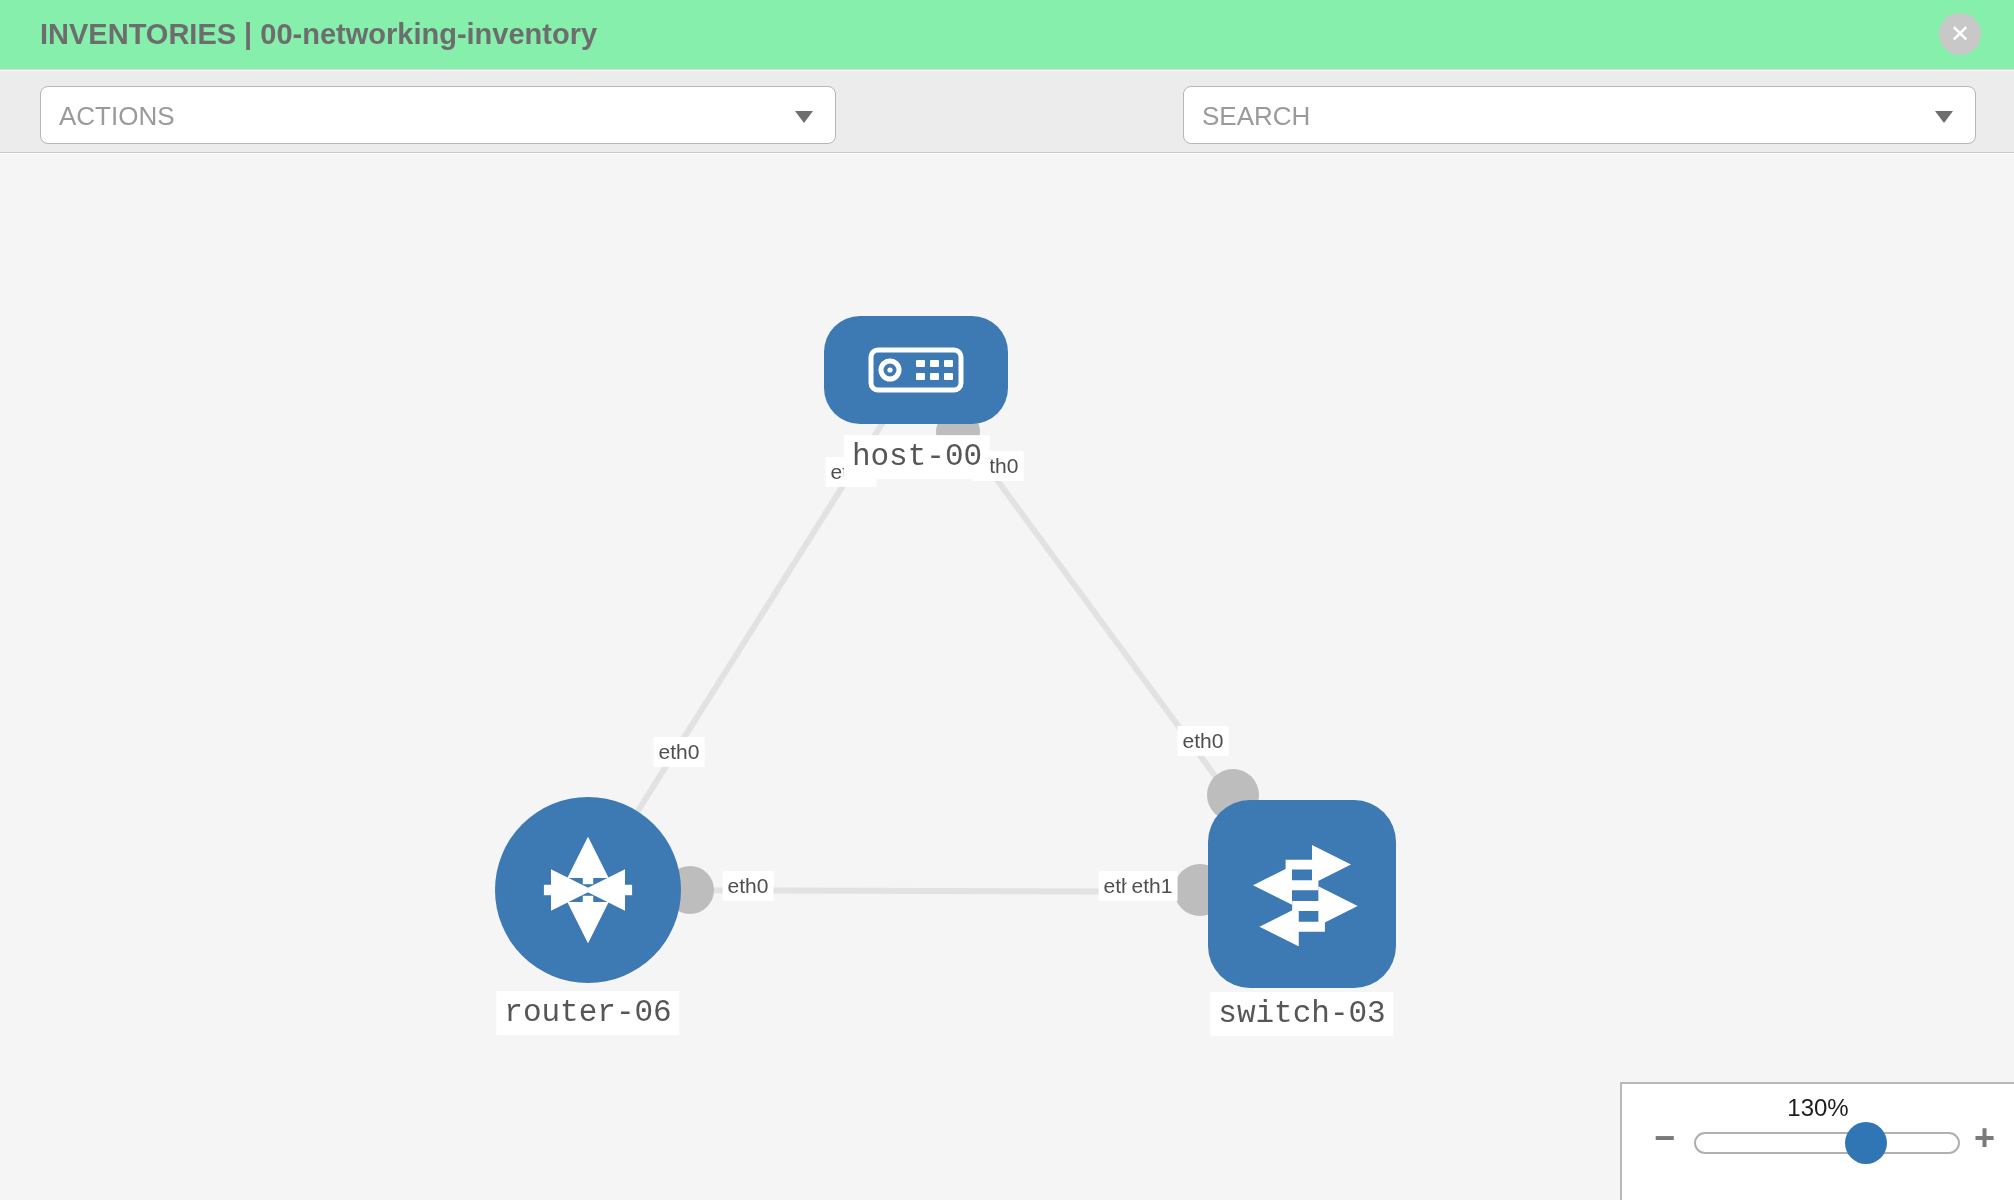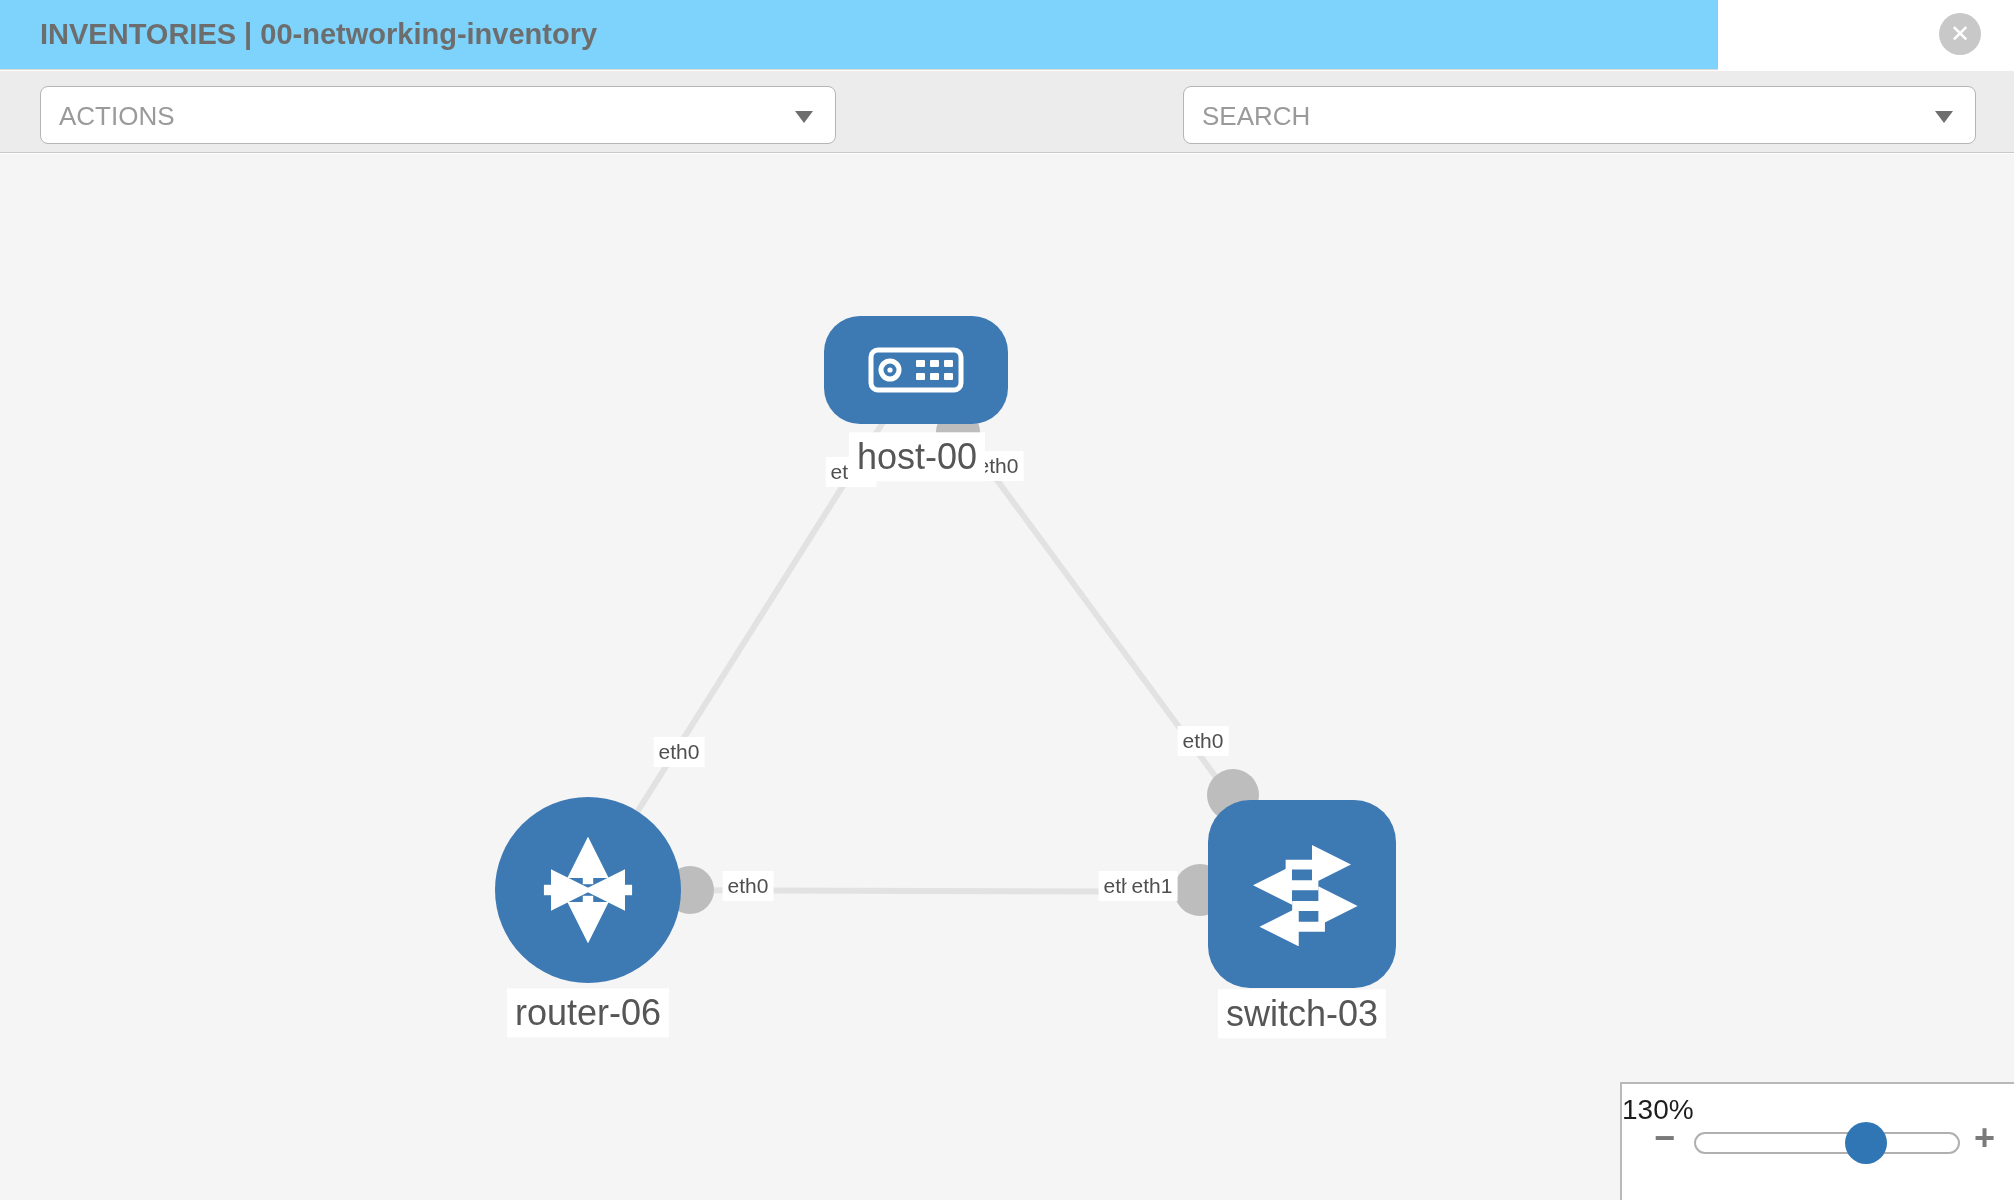--- a/index.html
+++ b/index.html
@@ -2,21 +2,21 @@
 <html style="--blue: #3d79b3; --line: #e2e2e2; --dot: #bdbdbd; --canvas: #f5f5f5; --toolbar: #ececec;"><head>
 <meta charset="utf-8">
 <style>
   :root{
     --blue:#3d79b3; --line:#e2e2e2; --dot:#bdbdbd; --canvas:#f5f5f5;
     --toolbar:#ececec; --muted:#9a9a9a; --dark:#6d6d6d; --labeltext:#4f4f4f;
   }
   *{box-sizing:border-box;margin:0;padding:0}
   html,body{width:2014px;height:1200px;overflow:hidden;background:#fff;
     font-family:"Liberation Sans","DejaVu Sans",sans-serif;}
-  .header{position:absolute;left:0;top:0;width:1718px;height:70px;background:#7dd3fc;
+  .header{position:absolute;left:0;top:0;width:2014px;height:70px;background:#86efac;
     border-bottom:1px solid #d8d8d8;}
   .header-title{position:absolute;left:40px;top:18px;font-size:29px;font-weight:bold;color:var(--dark);}
   .close-btn{position:absolute;left:1939px;top:13px;width:42px;height:42px;border-radius:50%;
     background:#c8c8c8;color:#fff;display:flex;align-items:center;justify-content:center;
     font-size:24px;font-weight:bold;cursor:pointer;}
   .toolbar{position:absolute;left:0;top:71px;width:2014px;height:82px;background:var(--toolbar);
     border-bottom:1px solid #c9c9c9;}
   .select-box{position:absolute;top:15px;height:58px;background:#fff;border:1px solid #b5b5b5;
     border-radius:8px;}
   .select-box input{position:absolute;left:0;top:0;width:100%;height:100%;border:none;outline:none;
@@ -30,24 +30,24 @@
   .tool-icon{position:absolute;top:94px;width:42px;height:42px;cursor:pointer;}
   #wrench{left:1046px;} #key{left:1112px;}
   .canvas{position:absolute;left:0;top:154px;width:2014px;height:1046px;background:var(--canvas);}
   .net-svg{position:absolute;left:0;top:0;}
   .node{position:absolute;background:var(--blue);display:flex;align-items:center;justify-content:center;cursor:pointer;}
   #node-host{left:824px;top:162px;width:184px;height:108px;border-radius:36px;}
   #node-router{left:495px;top:643px;width:186px;height:186px;border-radius:50%;}
   #node-switch{left:1208px;top:646px;width:188px;height:188px;border-radius:42px;}
   .tag{position:absolute;transform:translate(-50%,-50%);background:#fff;color:var(--labeltext);
     font-size:21px;line-height:1.15;padding:3px 5px;white-space:nowrap;}
-  .node-name{font-size:36px;color:#565656;padding:4px 8px;}
+  .node-name{font-size:31px;color:#565656;padding:4px 8px;font-family:Liberation Mono, monospace;}
   .zoom-panel{position:absolute;left:1620px;top:928px;width:394px;height:118px;background:#fff;
     border-left:2px solid #b9b9b9;border-top:2px solid #b9b9b9;}
-  .zoom-value{position:absolute;left:0;top:10px;width:100%;text-align:left;font-size:28px;color:#1d1d1d;}
+  .zoom-value{position:absolute;left:0;top:10px;width:100%;text-align:center;font-size:24px;color:#1d1d1d;}
   .zoom-minus,.zoom-plus{position:absolute;top:36px;font-size:36px;font-weight:bold;color:#7a7a7a;cursor:pointer;line-height:1;}
   .zoom-minus{left:32px;} .zoom-plus{left:352px;}
   .zoom-track{position:absolute;left:72px;top:48px;width:266px;height:22px;background:#fff;
     border:2px solid #b0b0b0;border-radius:12px;cursor:pointer;}
   .zoom-knob{position:absolute;left:64.7%;top:50%;width:42px;height:42px;border-radius:50%;
     background:#3176b4;transform:translate(-50%,-50%);cursor:grab;}
 </style>
 </head>
 <body>
 

